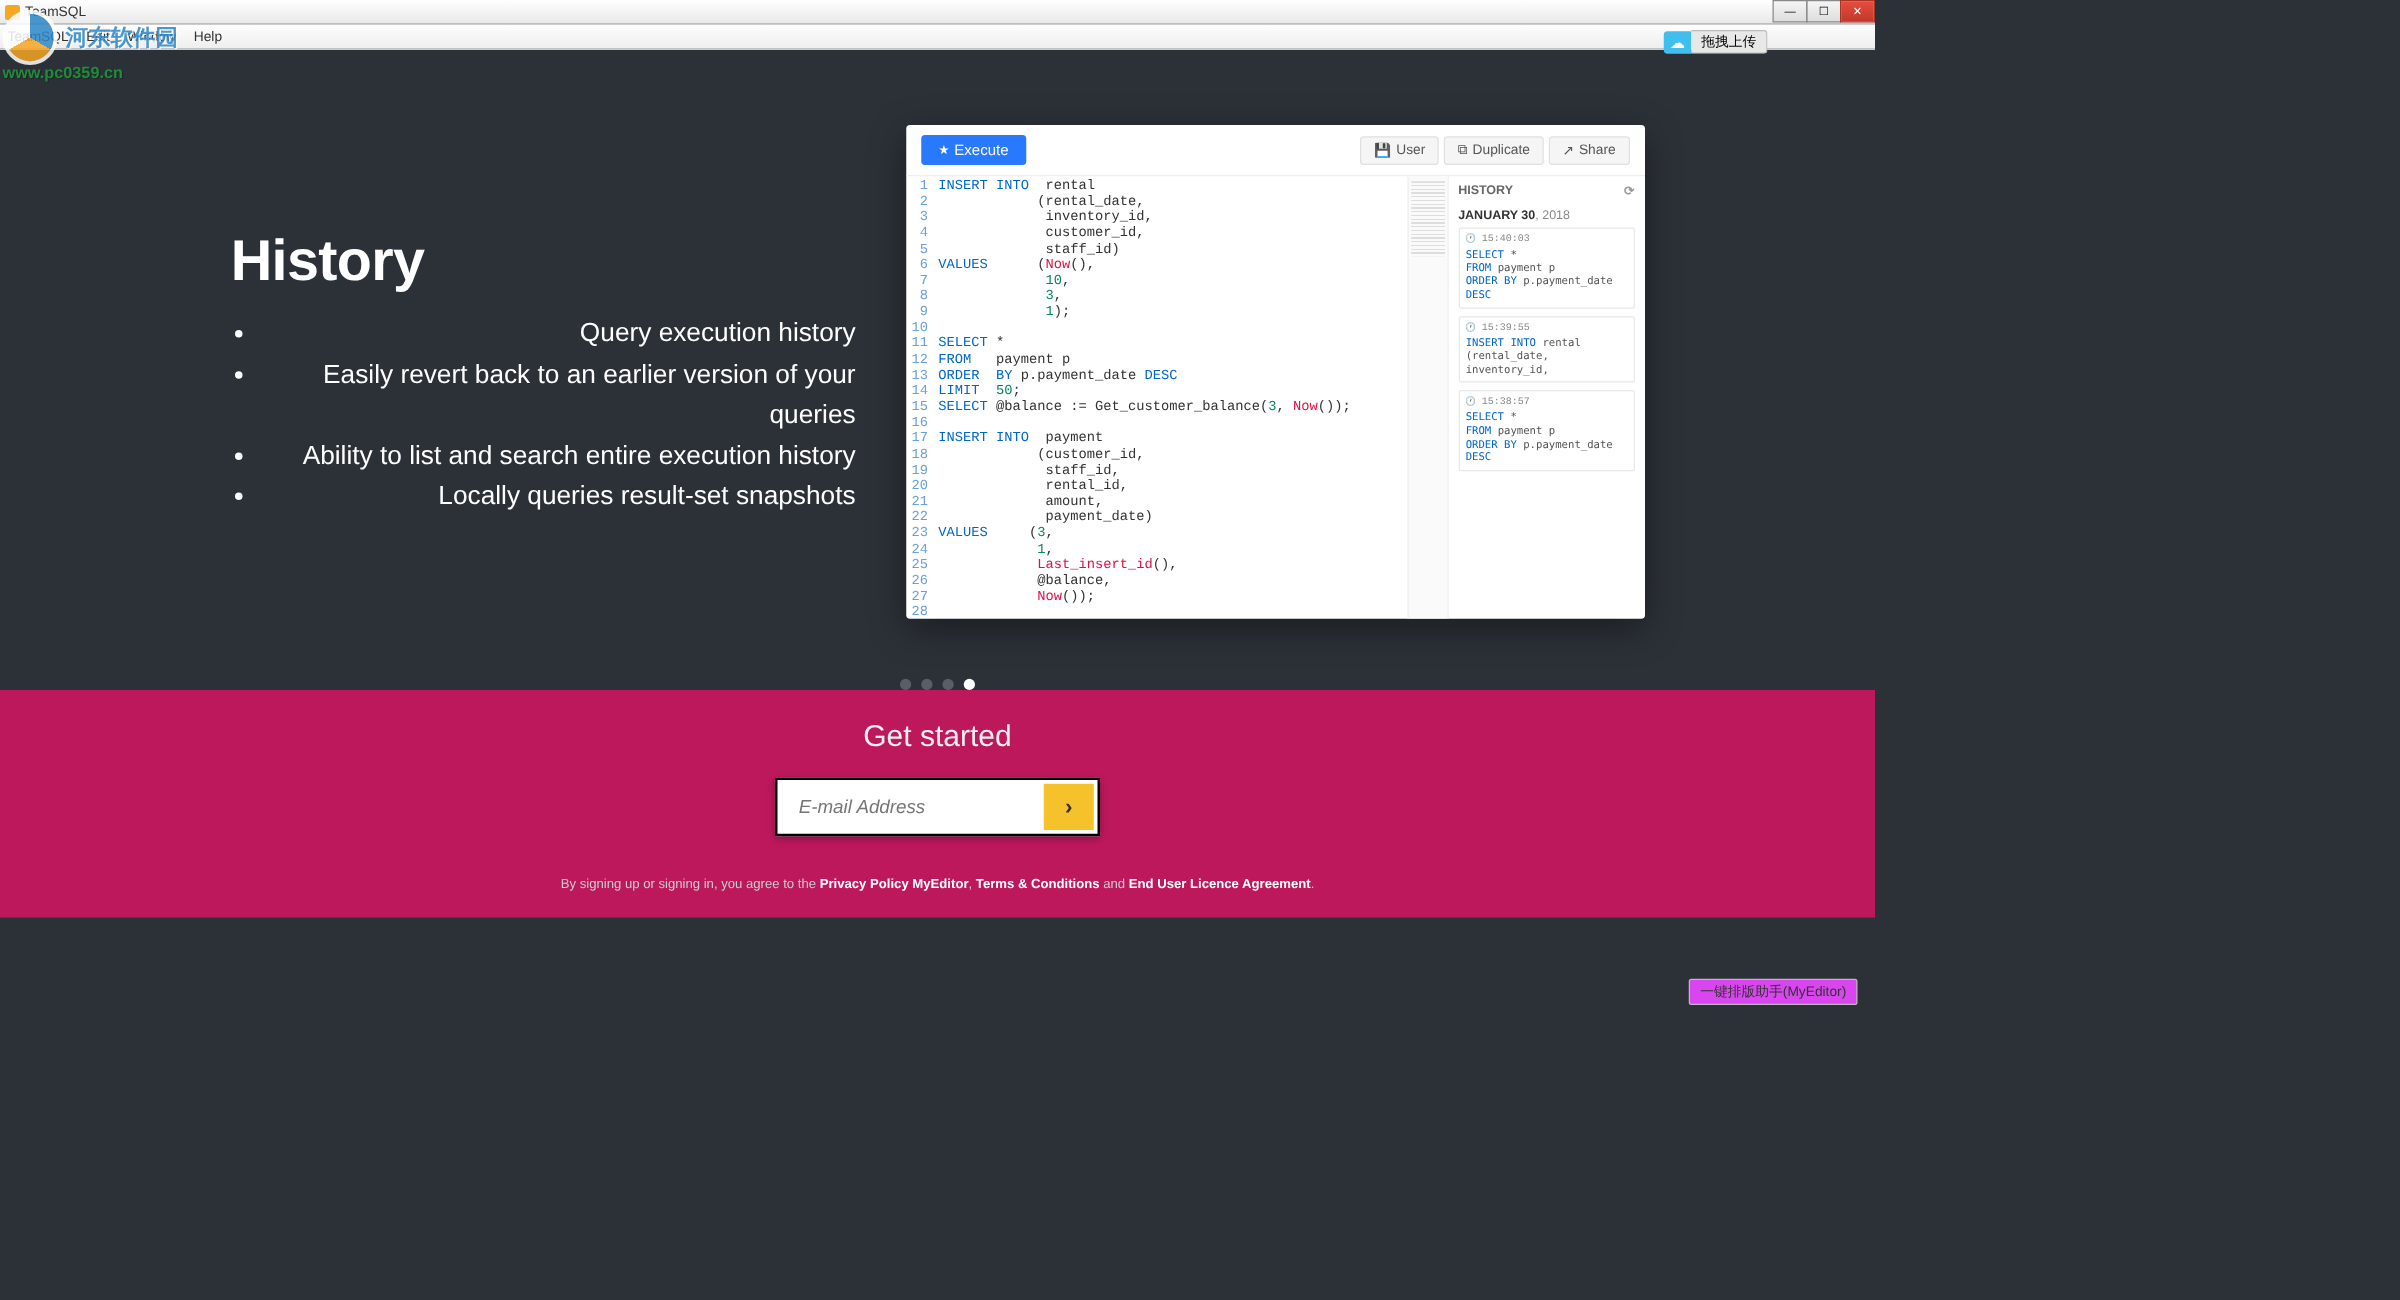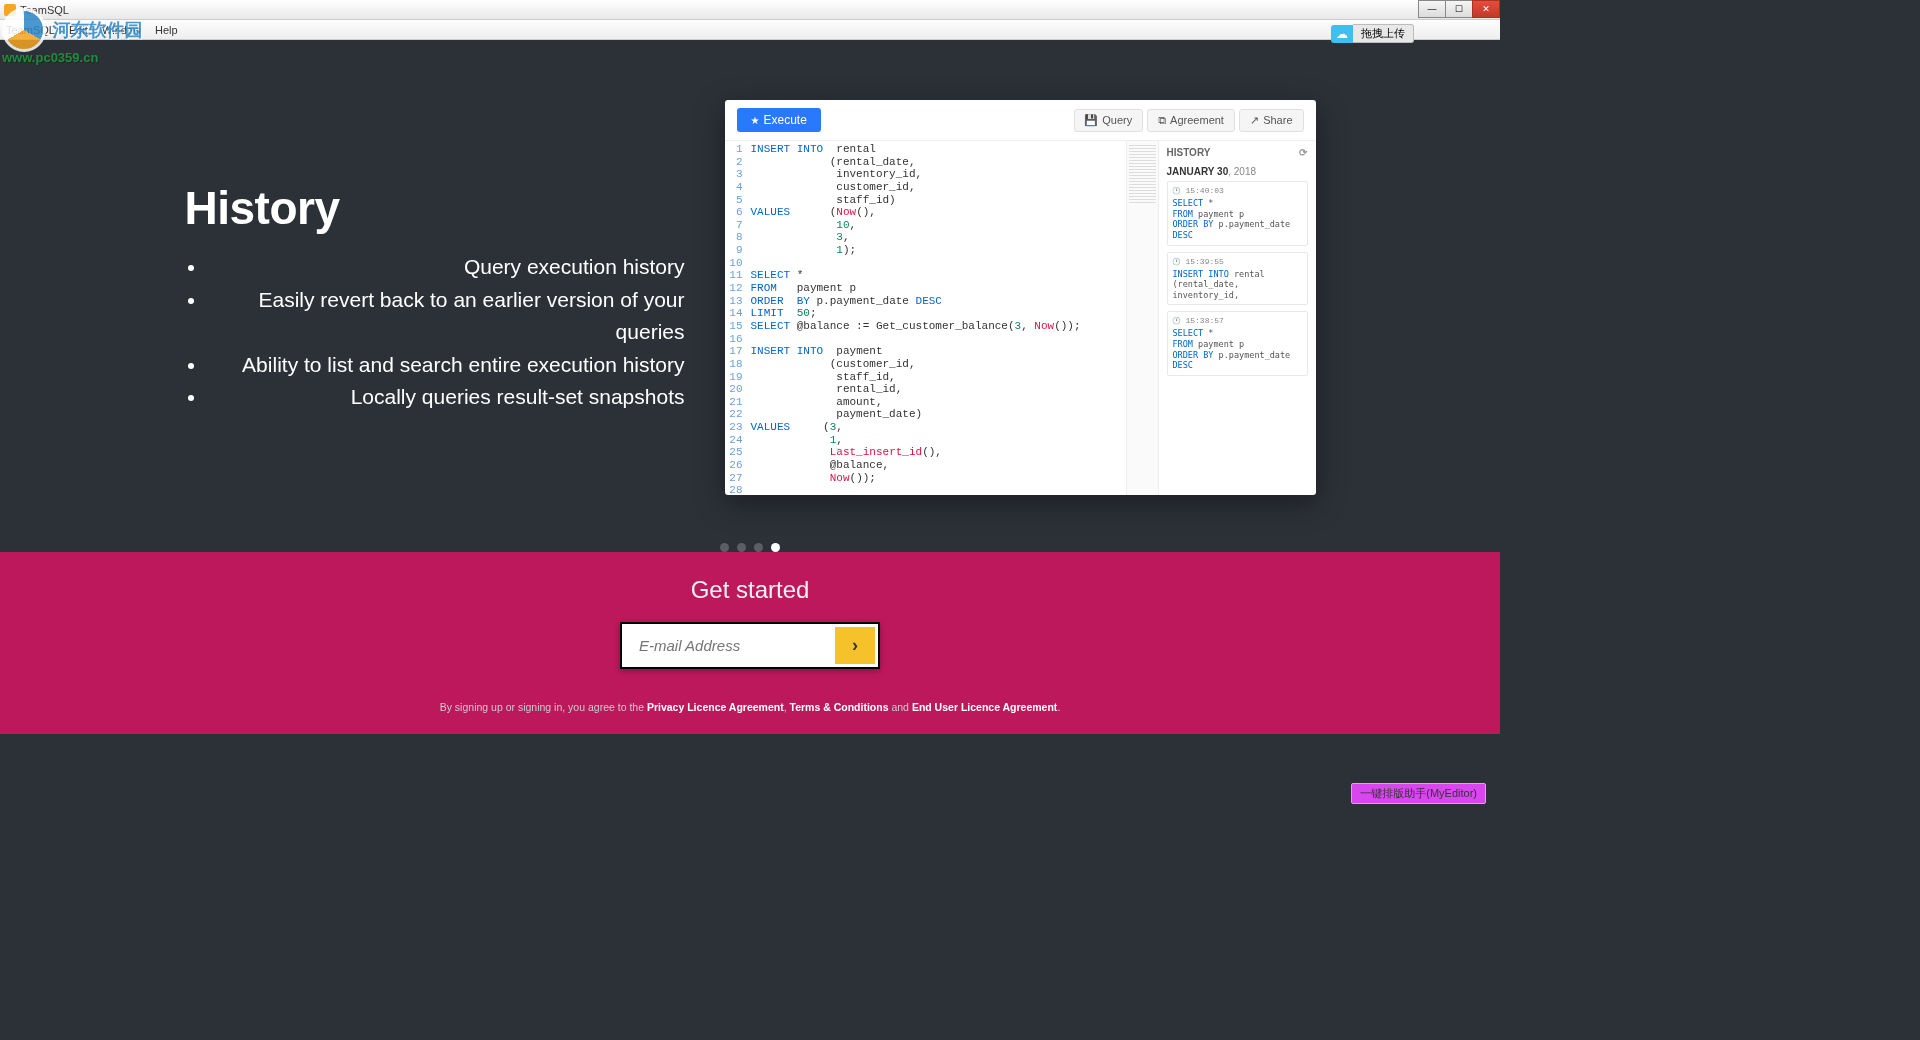--- a/index.html
+++ b/index.html
@@ -125,25 +125,25 @@
       <li>Locally queries result-set snapshots</li>
     </ul>
   </div>
 
   <div class="shot">
     <div class="shot-toolbar">
       <button class="exec-btn">Execute</button>
       <div class="tb-right">
         <div class="tb-btn">
             <span>💾</span>
-            <span>Query</span>
+            <span>User</span>
           </div>
         <div class="tb-btn">
             <span>⧉</span>
-            <span>Agreement</span>
+            <span>Duplicate</span>
           </div>
         <div class="tb-btn">
             <span>↗</span>
             <span>Share</span>
           </div>
       </div>
     </div>
     <div class="shot-body">
       <div class="editor" id="editor"><div class="code-line"><span class="gutter">1</span><span class="code"><span class="kw">INSERT</span> <span class="kw">INTO</span>  rental</span></div><div class="code-line"><span class="gutter">2</span><span class="code">            (rental_date,</span></div><div class="code-line"><span class="gutter">3</span><span class="code">             inventory_id,</span></div><div class="code-line"><span class="gutter">4</span><span class="code">             customer_id,</span></div><div class="code-line"><span class="gutter">5</span><span class="code">             staff_id)</span></div><div class="code-line"><span class="gutter">6</span><span class="code"><span class="kw">VALUES</span>      (<span class="fn">Now</span>(),</span></div><div class="code-line"><span class="gutter">7</span><span class="code">             <span class="num">10</span>,</span></div><div class="code-line"><span class="gutter">8</span><span class="code">             <span class="num">3</span>,</span></div><div class="code-line"><span class="gutter">9</span><span class="code">             <span class="num">1</span>);</span></div><div class="code-line"><span class="gutter">10</span><span class="code"></span></div><div class="code-line"><span class="gutter">11</span><span class="code"><span class="kw">SELECT</span> *</span></div><div class="code-line"><span class="gutter">12</span><span class="code"><span class="kw">FROM</span>   payment p</span></div><div class="code-line"><span class="gutter">13</span><span class="code"><span class="kw">ORDER</span>  <span class="kw">BY</span> p.payment_date <span class="kw">DESC</span></span></div><div class="code-line"><span class="gutter">14</span><span class="code"><span class="kw">LIMIT</span>  <span class="num">50</span>;</span></div><div class="code-line"><span class="gutter">15</span><span class="code"><span class="kw">SELECT</span> @balance := Get_customer_balance(<span class="num">3</span>, <span class="fn">Now</span>());</span></div><div class="code-line"><span class="gutter">16</span><span class="code"></span></div><div class="code-line"><span class="gutter">17</span><span class="code"><span class="kw">INSERT</span> <span class="kw">INTO</span>  payment</span></div><div class="code-line"><span class="gutter">18</span><span class="code">            (customer_id,</span></div><div class="code-line"><span class="gutter">19</span><span class="code">             staff_id,</span></div><div class="code-line"><span class="gutter">20</span><span class="code">             rental_id,</span></div><div class="code-line"><span class="gutter">21</span><span class="code">             amount,</span></div><div class="code-line"><span class="gutter">22</span><span class="code">             payment_date)</span></div><div class="code-line"><span class="gutter">23</span><span class="code"><span class="kw">VALUES</span>     (<span class="num">3</span>,</span></div><div class="code-line"><span class="gutter">24</span><span class="code">            <span class="num">1</span>,</span></div><div class="code-line"><span class="gutter">25</span><span class="code">            <span class="fn">Last_insert_id</span>(),</span></div><div class="code-line"><span class="gutter">26</span><span class="code">            @balance,</span></div><div class="code-line"><span class="gutter">27</span><span class="code">            <span class="fn">Now</span>());</span></div><div class="code-line"><span class="gutter">28</span><span class="code"></span></div></div>
       <div class="minimap"></div>
@@ -172,17 +172,17 @@
 
 <div class="footer-sec">
   <h2>Get started</h2>
   <div class="email-box">
     <input type="text" placeholder="E-mail Address" style="">
     <button>
         <span>›</span>
       </button>
   </div>
   <div class="agree">
-    <span>By signing up or signing in, you agree to the </span><b>Privacy Licence Agreement</b><span>, </span><b>Terms &amp; Conditions</b><span> and </span><b>End User Licence Agreement</b><span>.</span>
+    <span>By signing up or signing in, you agree to the </span><b>Privacy Policy MyEditor</b><span>, </span><b>Terms &amp; Conditions</b><span> and </span><b>End User Licence Agreement</b><span>.</span>
   </div>
 </div>
 
 <div class="helper-badge">一键排版助手(MyEditor)</div>
 
 </body></html>

